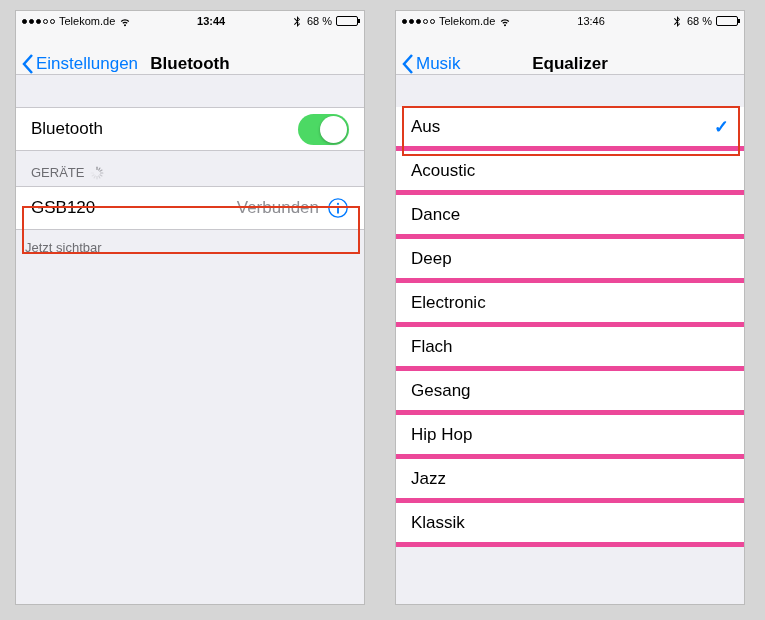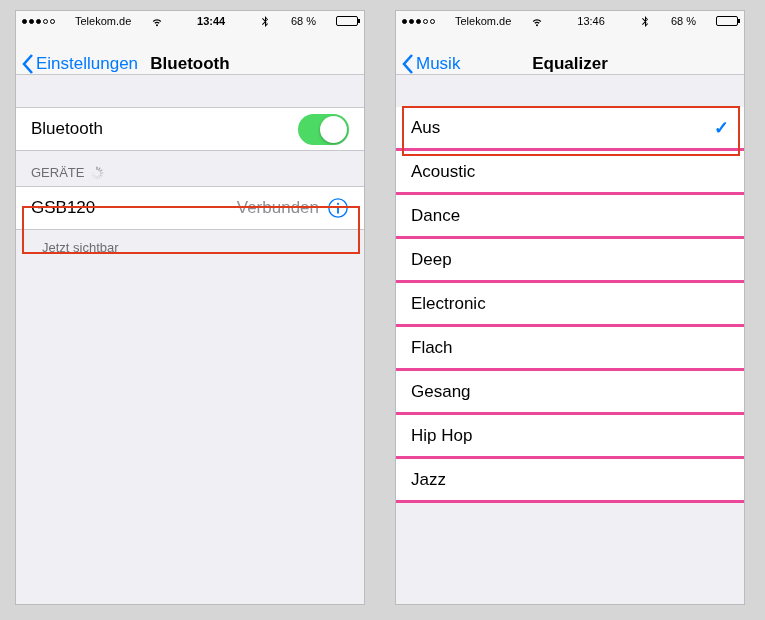--- a/index.html
+++ b/index.html
@@ -26,21 +26,21 @@
   .status-bar {
     height: 20px;
     display: flex;
     align-items: center;
     justify-content: space-between;
     padding: 0 6px;
     font-size: 11px;
     color: #000;
     background: #f7f7f8;
   }
-  .status-left, .status-right { display: flex; align-items: center; gap: 20px; }
+  .status-left, .status-right { display: flex; align-items: center; gap: 4px; }
   .signal-dots { display: flex; gap: 2px; }
   .dot { width: 5px; height: 5px; border-radius: 50%; border: 0.8px solid #000; }
   .dot.fill { background: #000; }
   .wifi-icon, .bt-icon { width: 12px; height: 12px; }
   .battery {
     width: 22px; height: 10px; border: 1px solid #000; border-radius: 2px; position: relative;
   }
   .battery::after {
     content: ""; position: absolute; right: -3px; top: 2px; width: 2px; height: 4px; background: #000;
   }
@@ -79,41 +79,41 @@
     position: relative;
   }
   .row + .row { border-top: none; }
   .row .grow { flex: 1; }
   .row .sub { color: #8e8e93; margin-right: 8px; }
   .section-header {
     font-size: 13px; color: #6d6d72; padding: 14px 15px 6px;
     display: flex; align-items: flex-end; gap: 6px;
   }
   .footer-note {
-    font-size: 13px; color: #6d6d72; padding: 10px 26px;
+    font-size: 13px; color: #6d6d72; padding: 10px 9px;
   }
   
   .toggle {
     width: 51px; height: 31px; border-radius: 16px; background: #4cd964; position: relative;
   }
   .toggle .knob {
     width: 27px; height: 27px; border-radius: 50%; background: #fff;
     position: absolute; top: 2px; right: 2px;
     box-shadow: 0 1px 3px rgba(0,0,0,0.3);
   }
   
   .info-icon { width: 22px; height: 22px; }
   
   .highlight {
     position: absolute;
     border: 2.5px solid #e03a1c;
     pointer-events: none;
   }
   
-  .list .row { border-top: none; border-bottom: 3px solid #ec4899; }
+  .list .row { border-top: none; border-bottom: 5px solid #ec4899; }
   .list .row:first-child { border-top: 1px solid #c8c7cc; }
   .check { color: #007aff; font-size: 18px; font-weight: 600; }
   
   .spinner { width: 14px; height: 14px; }
 </style>
 </head>
 <body>
 
 <div class="phone">
   <div class="status-bar">
@@ -253,16 +253,19 @@
       </div>
       <div class="row">
         <span class="grow">Gesang</span>
       </div>
       <div class="row">
         <span class="grow">Hip Hop</span>
       </div>
       <div class="row">
         <span class="grow">Jazz</span>
       </div>
+      <div class="row">
+        <span class="grow">Klassik</span>
+      </div>
     </div>
 
   <div class="highlight" style="left:6px; top:95px; width:338px; height:50px;"></div>
 </div>
 
 </body></html>

